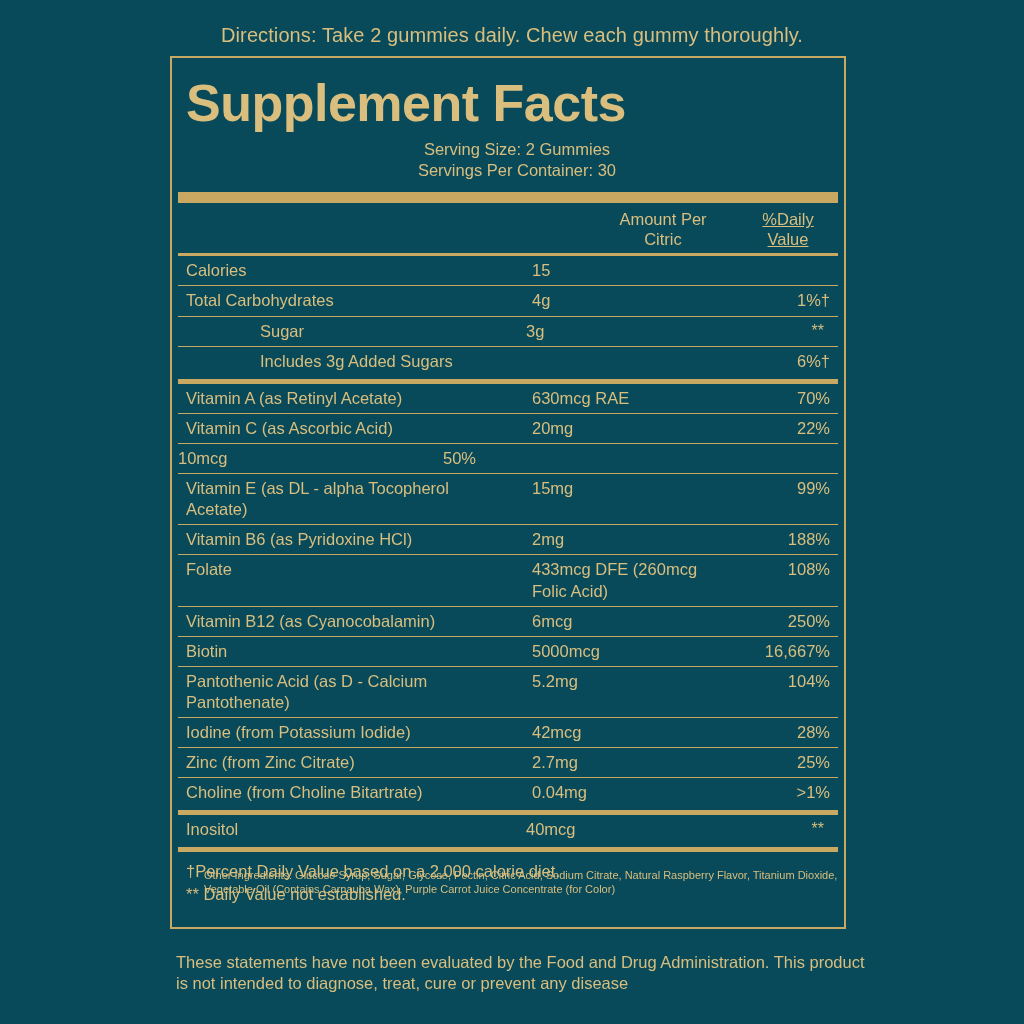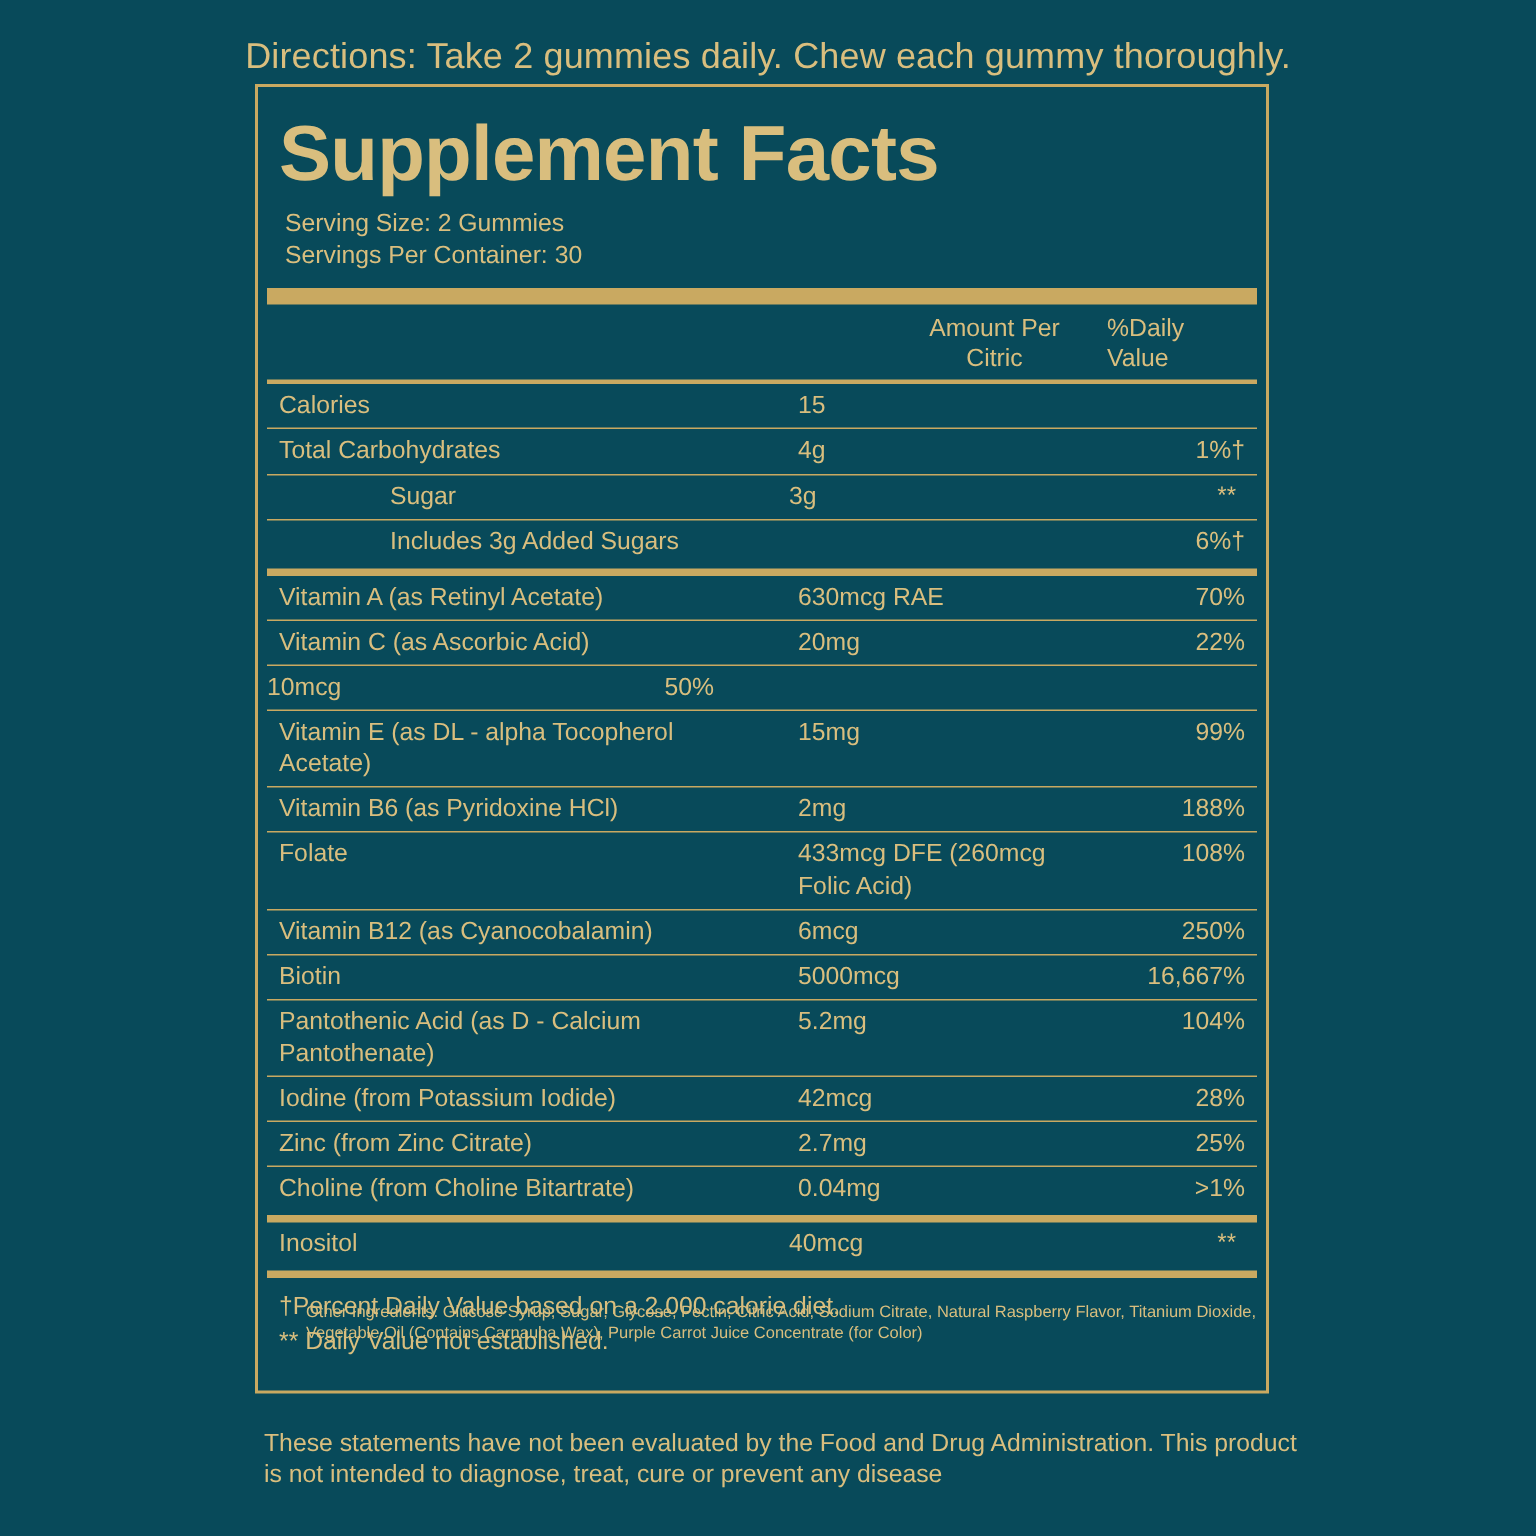--- a/index.html
+++ b/index.html
@@ -19,21 +19,21 @@
     width: 1024px;
     height: 1024px;
     box-sizing: border-box;
   }
   .directions {
     position: absolute;
     top: 24px;
     left: 0;
     width: 1024px;
     text-align: center;
-    font-size: 24px;
+    font-size: 20px;
     color: #D9BE7E;
     letter-spacing: 0.1px;
   }
   .panel {
     position: absolute;
     top: 56px;
     left: 170px;
     width: 676px;
     box-sizing: border-box;
     border: 2px solid #C9A961;
@@ -45,40 +45,42 @@
     letter-spacing: -0.5px;
     color: #D9BE7E;
     padding: 18px 0 8px 14px;
     line-height: 1.05;
   }
   .serving {
     font-size: 16.5px;
     padding: 0 0 10px 18px;
     line-height: 1.32;
     color: #D9BE7E;
+    text-align: center;
   }
   .bar-thick {
     height: 11px;
     background: #C9A961;
     margin: 0 6px 0 6px;
   }
   .hdr {
     display: flex;
     padding: 6px 6px 4px 6px;
     font-size: 16.5px;
     line-height: 1.22;
   }
   .hdr .spacer { flex: 1 1 auto; }
   .hdr .amt {
     width: 150px;
     text-align: center;
   }
   .hdr .dv {
     width: 100px;
-    text-align: left;
+    text-align: center;
+    text-decoration: underline;
   }
   .rule {
     height: 1px;
     background: #C9A961;
     margin: 0 6px;
   }
   .rule.mid {
     height: 3px;
     background: #C9A961;
   }

